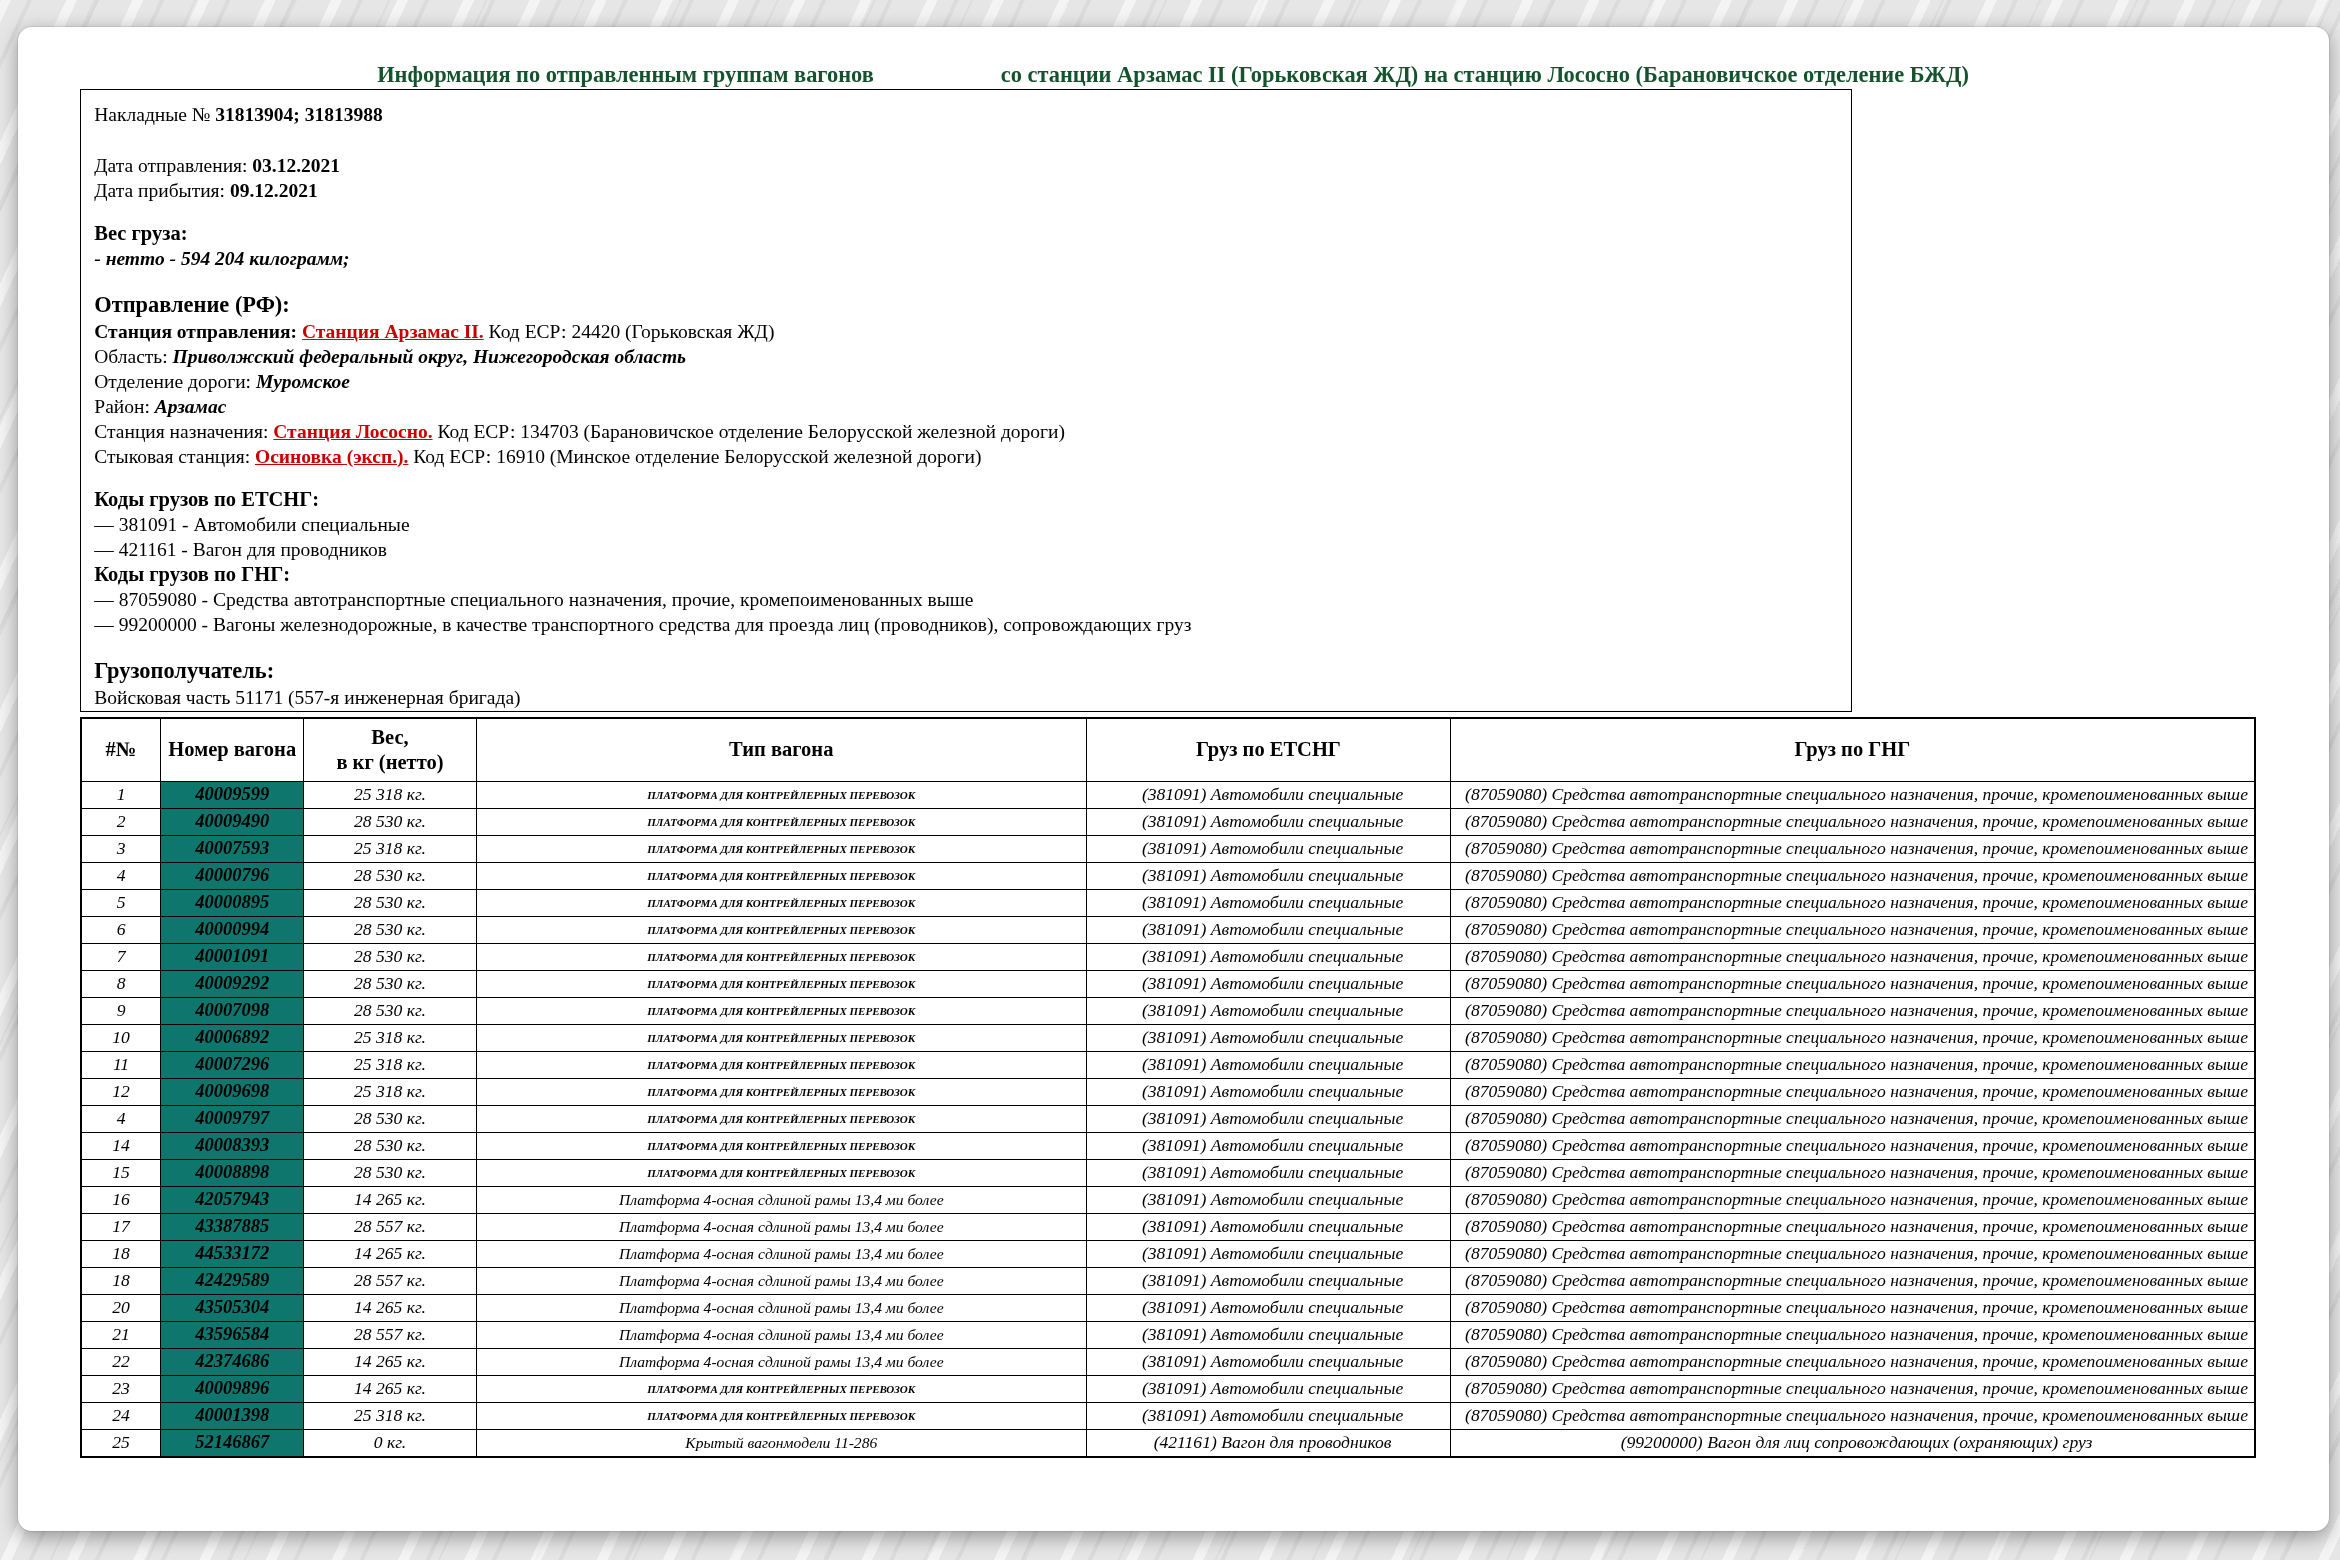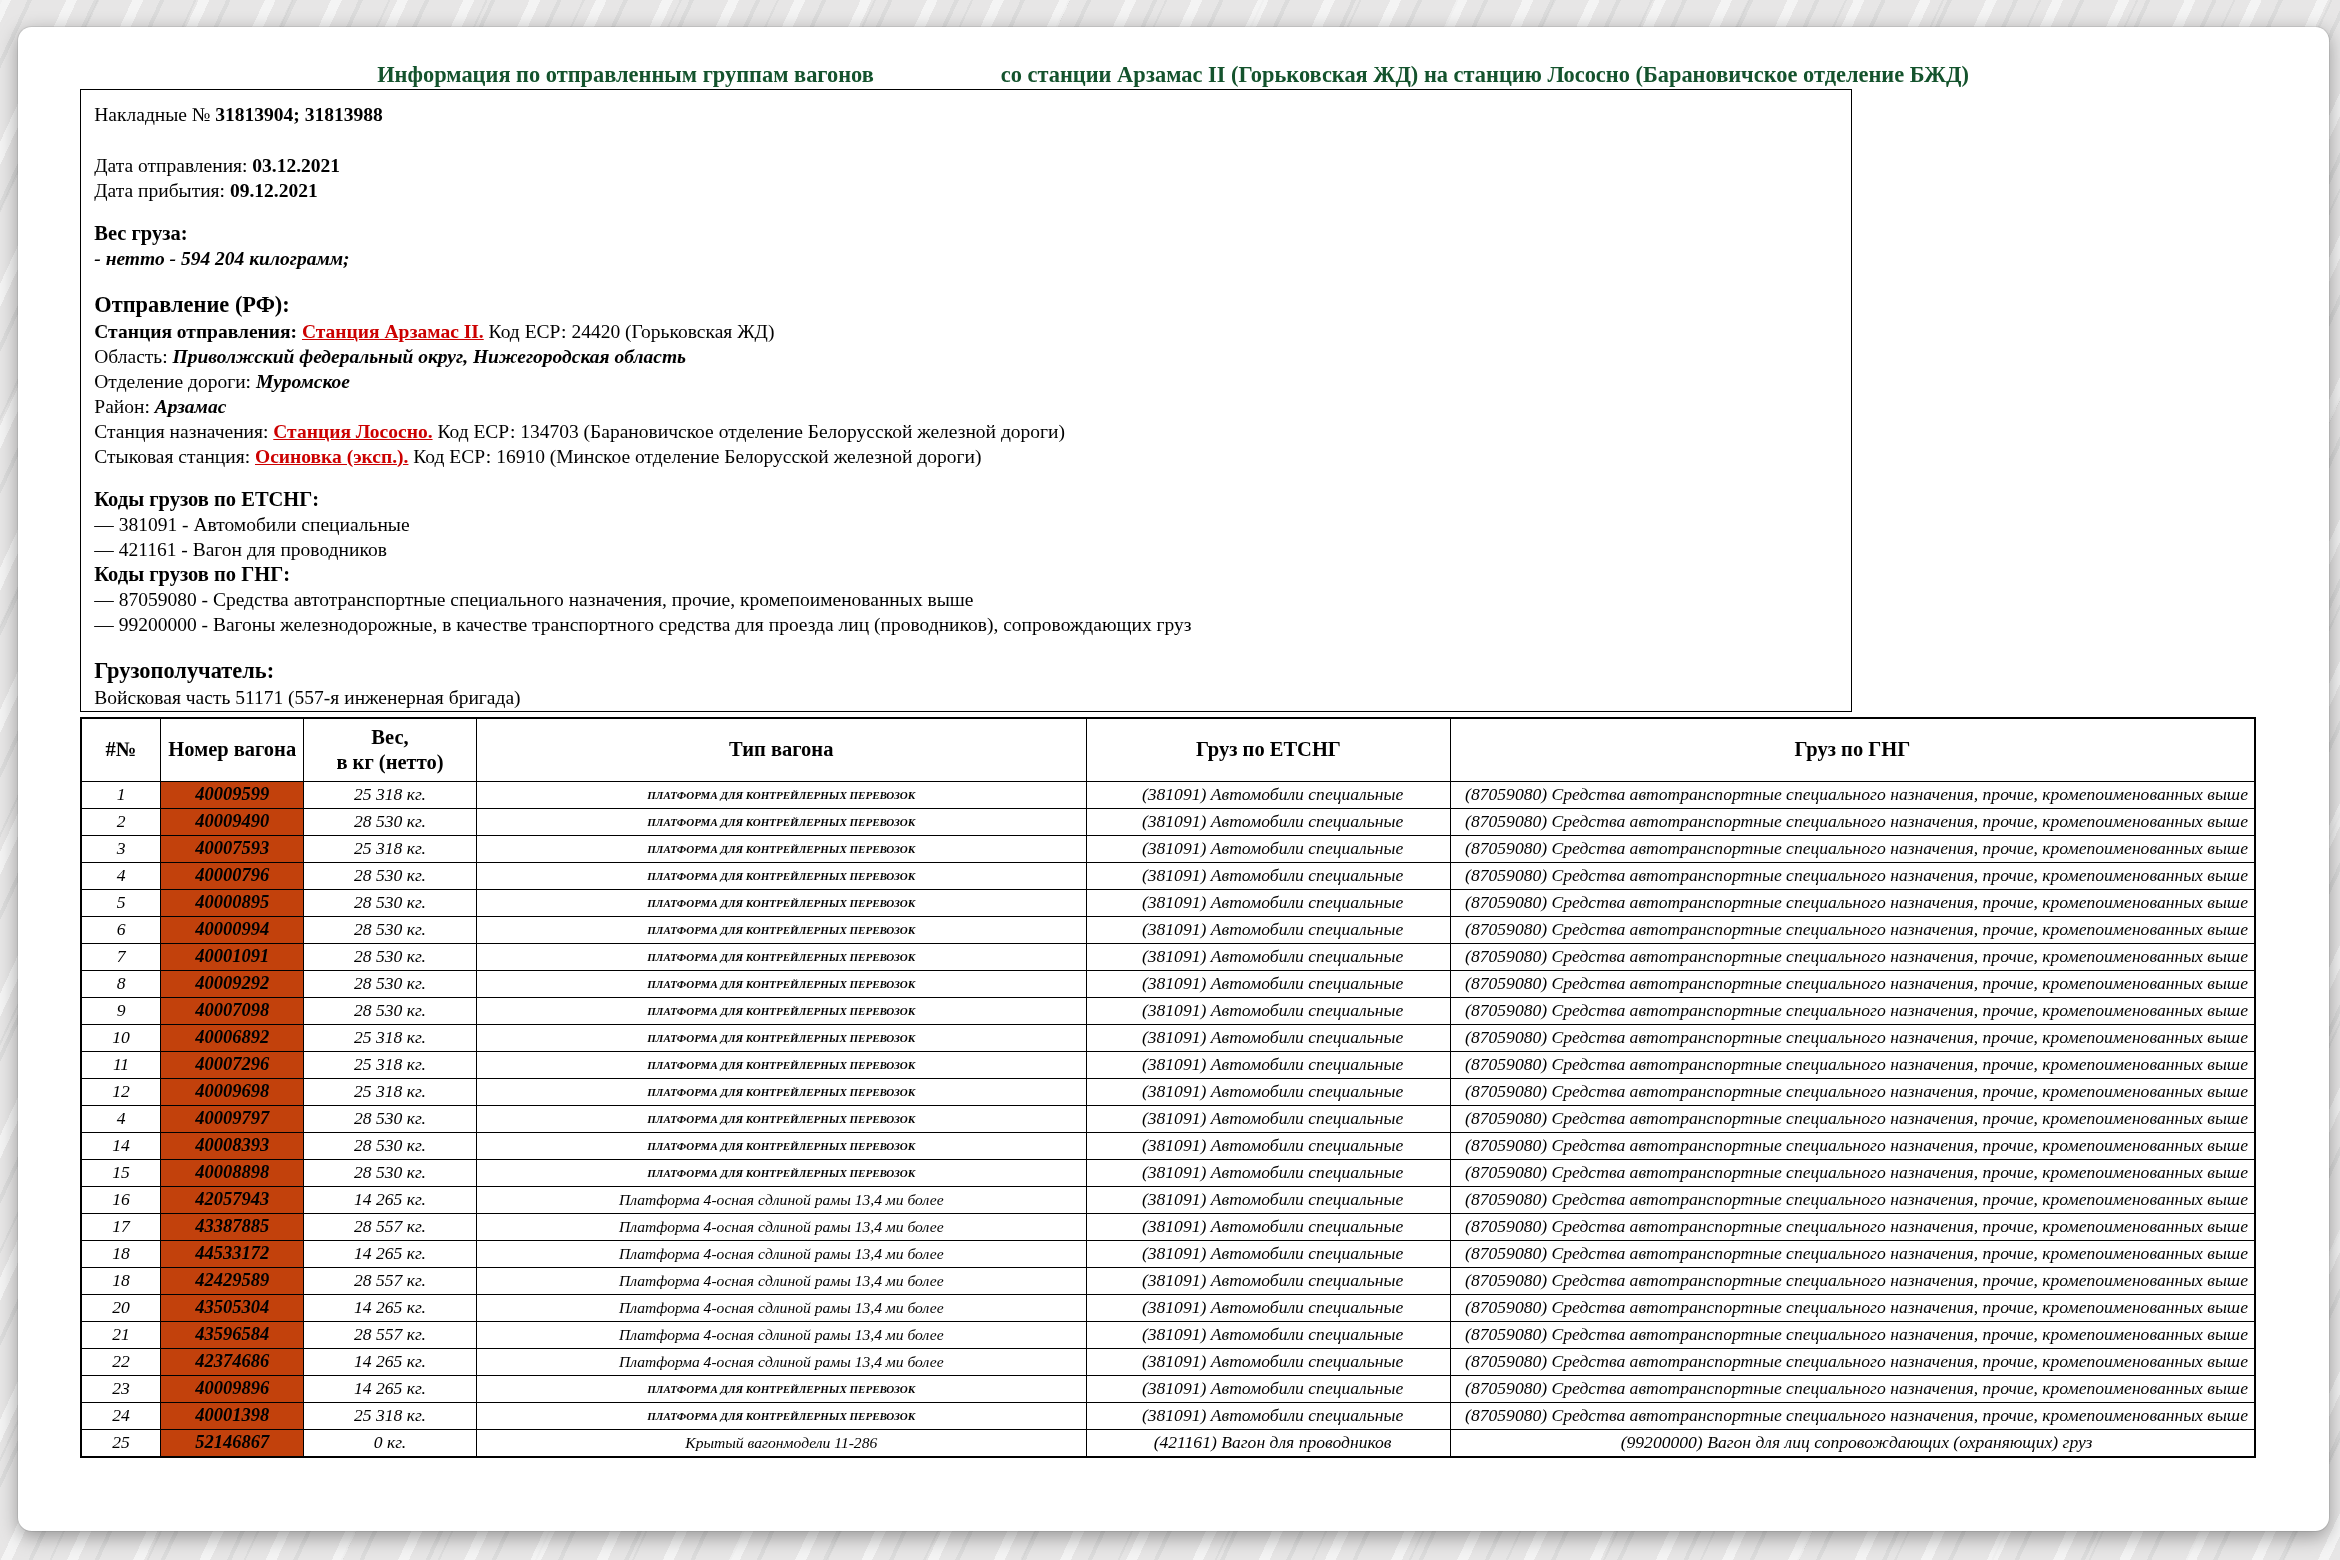--- a/index.html
+++ b/index.html
@@ -43,21 +43,21 @@
     overflow:hidden;white-space:nowrap;
   }
   .wagon-table th{font-size:20.5px;font-weight:bold;height:62px;line-height:25px;}
   .wagon-table td{height:26px;font-style:italic;font-size:17.6px;}
   .col-num{width:80px;}
   .col-wagon{width:142px;}
   .col-weight{width:172px;}
   .col-type{width:607px;}
   .col-etsng{width:363px;}
   .col-gng{width:800px;}
-  td.cell-wagon{background:#c2410c;font-weight:bold;font-size:18.5px;}
+  td.cell-wagon{background:#0f766e;font-weight:bold;font-size:18.5px;}
   td.cell-type-caps{font-size:11px;font-weight:bold;}
   td.cell-type{font-size:15.6px;}
   td.cell-etsng,td.cell-gng{font-size:17.6px;padding-left:12px;}
 </style>
 </head>
 <body>
 
 <div class="page">
 
   <div class="doc-title"><span>Информация по отправленным группам вагонов</span><span class="gap"></span><span>со станции Арзамас II (Горьковская ЖД) на станцию Лососно (Барановичское отделение БЖД)</span></div>

